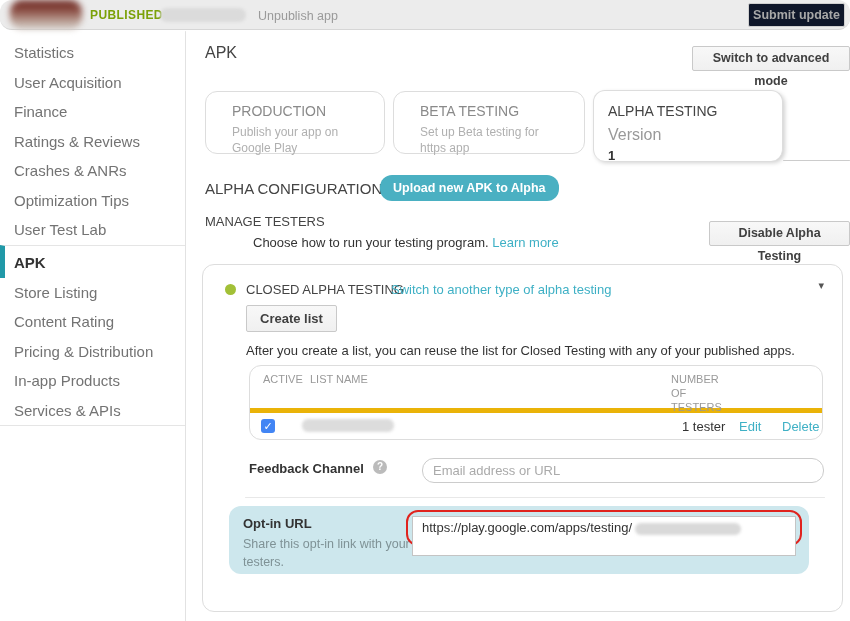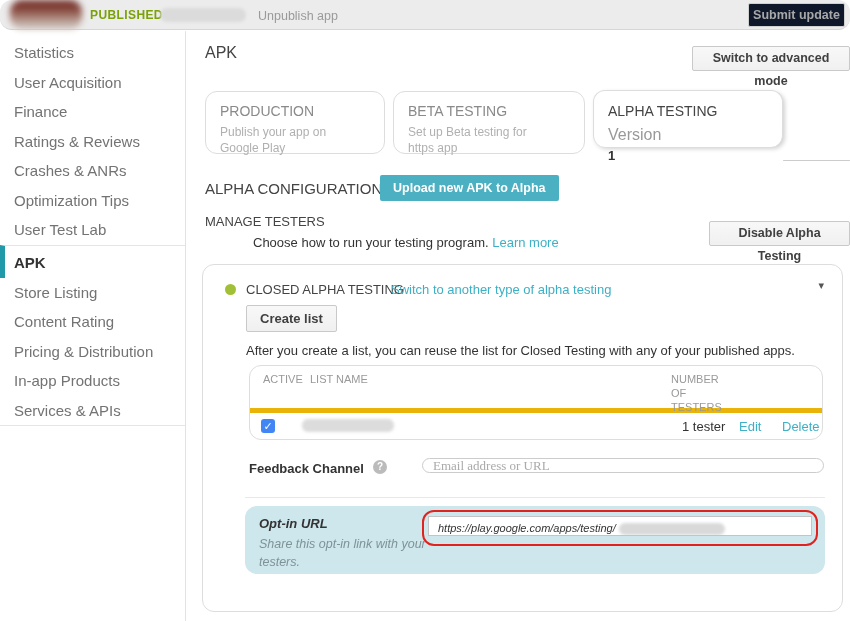--- a/index.html
+++ b/index.html
@@ -28,33 +28,33 @@
   .side-item { height:29.5px; line-height:29.5px; padding-left:14px; font-size:15px; color:#737373; cursor:pointer; }
   .side-item.sel { height:33px; line-height:33px; border-top:1px solid #e5e5e5; border-left:5px solid #2199a8;
     padding-left:9px; font-weight:bold; color:#333; }
   .side-bottom { width:185px; height:1px; background:#e5e5e5; }
 
   
   .page-title { left:205px; top:44px; font-size:16px; color:#444; }
   .advanced-btn { left:692px; top:46px; height:25px; line-height:23px; padding:0 11px; }
 
   
-  .tab { border:1px solid #ddd; background:#fff; padding:11px 14px; cursor:pointer; }
+  .tab { border:1px solid #ddd; background:#fff; padding:11px 26px; cursor:pointer; }
   .tab .t-title { font-size:14px; color:#8a8a8a; }
   .tab .t-sub { font-size:12px; color:#b0b0b0; line-height:16px; margin-top:5px; width:140px; }
   .tab-active { border-bottom:none; box-shadow:2px 2px 4px rgba(0,0,0,.18); padding:12px 14px; }
   .tab-active .t-title { color:#444; }
   .tab-active .t-ver { font-size:16px; color:#999; margin-top:7px; }
   .tab-active .t-num { font-size:13px; font-weight:bold; color:#333; margin-top:4px; }
   .tabs-hr { left:783px; top:160px; width:67px; height:1px; background:#ccc; }
 
   
   .section-h1 { left:205px; top:180px; font-size:15px; color:#444; }
   .btn-teal { left:380px; top:175px; height:26px; line-height:26px; padding:0 13px;
-    background:#4ab0c2; color:#fff; font-size:12.5px; font-weight:bold; border-radius:2px; cursor:pointer; }
+    background:#4ab0c2; color:#fff; font-size:12.5px; font-weight:bold; border-radius:12px; cursor:pointer; }
   .section-h2 { left:205px; top:214px; font-size:13px; color:#444; }
   .desc { left:205px; top:235px; font-size:13px; color:#333;margin-left:48px; }
   .link { color:#3eb0c5; cursor:pointer; text-decoration:none; }
   .disable-btn { left:709px; top:221px; height:25px; line-height:23px; padding:0 12px; }
 
   
   .panel { left:202px; top:264px; width:641px; height:348px; border:1px solid #ddd; background:#fff; }
   .dot { left:22px; top:19px; width:11px; height:11px; border-radius:50%; }
   .status-title { left:43px; top:17px; font-size:13px; color:#444; }
   .switch-link { left:188px; top:17px; font-size:13px; }
@@ -73,32 +73,32 @@
   .row-name-blur { position:absolute; left:52px; top:6px; width:92px; height:13px; background:#dcdcdc;
     border-radius:6px; filter:blur(1.5px); }
   .testers { position:absolute; left:432px; top:6px; font-size:13px; }
   .edit-link { position:absolute; left:489px; top:6px; font-size:13px; }
   .delete-link { position:absolute; left:532px; top:6px; font-size:13px; }
 
   
   .fb-label { left:46px; top:196px; font-size:13px; font-weight:bold; color:#333; }
   .help-icon { left:170px; top:195px; width:14px; height:14px; border-radius:50%; background:#bbb;
     color:#fff; font-size:10px; font-weight:bold; text-align:center; line-height:14px; cursor:pointer; }
-  .fb-input { left:219px; top:193px; width:402px; height:15px; border:1px solid #ccc; padding:0 10px;
-    font-size:13px; color:#0f172a; font-family:Liberation Serif, serif; }
+  .fb-input { left:219px; top:193px; width:402px; height:25px; border:1px solid #ccc; padding:0 10px;
+    font-size:13px; color:#0f172a; font-family:Liberation Sans, sans-serif; }
   .fb-input::placeholder { color:#aaa; }
   .panel-hr { left:42px; top:232px; width:580px; height:1px; background:#e8e8e8; }
 
   
-  .optin-box { left:42px; top:241px; width:580px; height:68px;font-style:italic; }
+  .optin-box { left:26px; top:241px; width:580px; height:68px; }
   .optin-label { left:14px; top:10px; font-size:13px; font-weight:bold; color:#333; }
   .optin-desc { left:14px; top:29px; width:180px; font-size:12.5px; line-height:18px; color:#7f9296; }
   .red-box { left:177px; top:4px; width:396px; height:36px; border-width:2px; border-style:solid; }
-  .url-input { position:absolute; left:4px; top:4px; width:384px; height:20px; background:#fff;
-    border:1px solid #c4c4c4; line-height:22px; padding-left:9px; font-size:11px; color:#333;
+  .url-input { position:absolute; left:4px; top:4px; width:384px; height:40px; background:#fff;
+    border:1px solid #c4c4c4; line-height:22px; padding-left:9px; font-size:13px; color:#333;
     white-space:nowrap; overflow:hidden; cursor:text; }
   .url-blur { display:inline-block; vertical-align:middle; width:106px; height:12px; margin-left:3px;
     background:#d9d9d9; border-radius:6px; filter:blur(1.5px); }
 </style>
 </head>
 <body>
 
 <div id="stage">
 
   <div class="abs topbar">
@@ -131,21 +131,21 @@
   <span class="abs btn advanced-btn">Switch to advanced mode</span>
 
   <div class="abs tab" style="left:205px; top:91px; width:180px; height:63px;">
     <div class="t-title">PRODUCTION</div>
     <div class="t-sub">Publish your app on Google Play</div>
   </div>
   <div class="abs tab" style="left:393px; top:91px; width:192px; height:63px;">
     <div class="t-title">BETA TESTING</div>
     <div class="t-sub">Set up Beta testing for https app</div>
   </div>
-  <div class="abs tab tab-active" style="left:593px; top:90px; width:190px; height:57px;">
+  <div class="abs tab tab-active" style="left:593px; top:90px; width:190px; height:71px;">
     <div class="t-title">ALPHA TESTING</div>
     <div class="t-ver">Version</div>
     <div class="t-num">1</div>
   </div>
   <div class="abs tabs-hr"></div>
 
   <div class="abs section-h1">ALPHA CONFIGURATION</div>
   <span class="abs btn-teal" style="position: absolute; left: 380px; top: 175px;">Upload new APK to Alpha</span>
   <div class="abs section-h2">MANAGE TESTERS</div>
   <div class="abs desc">

